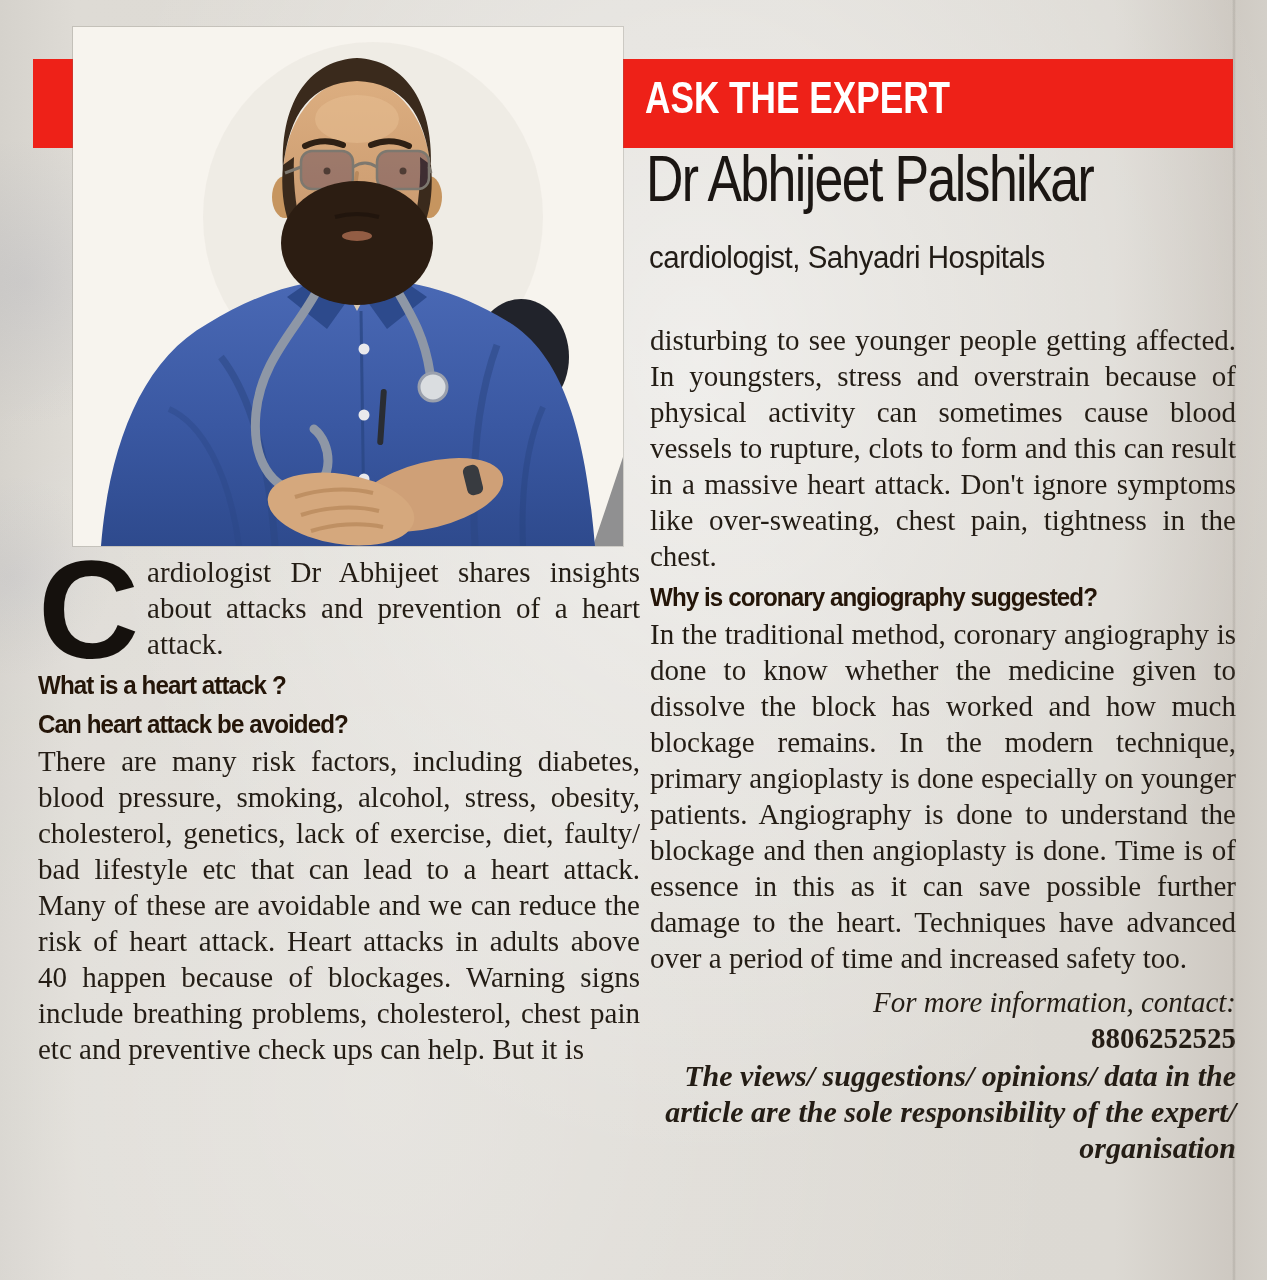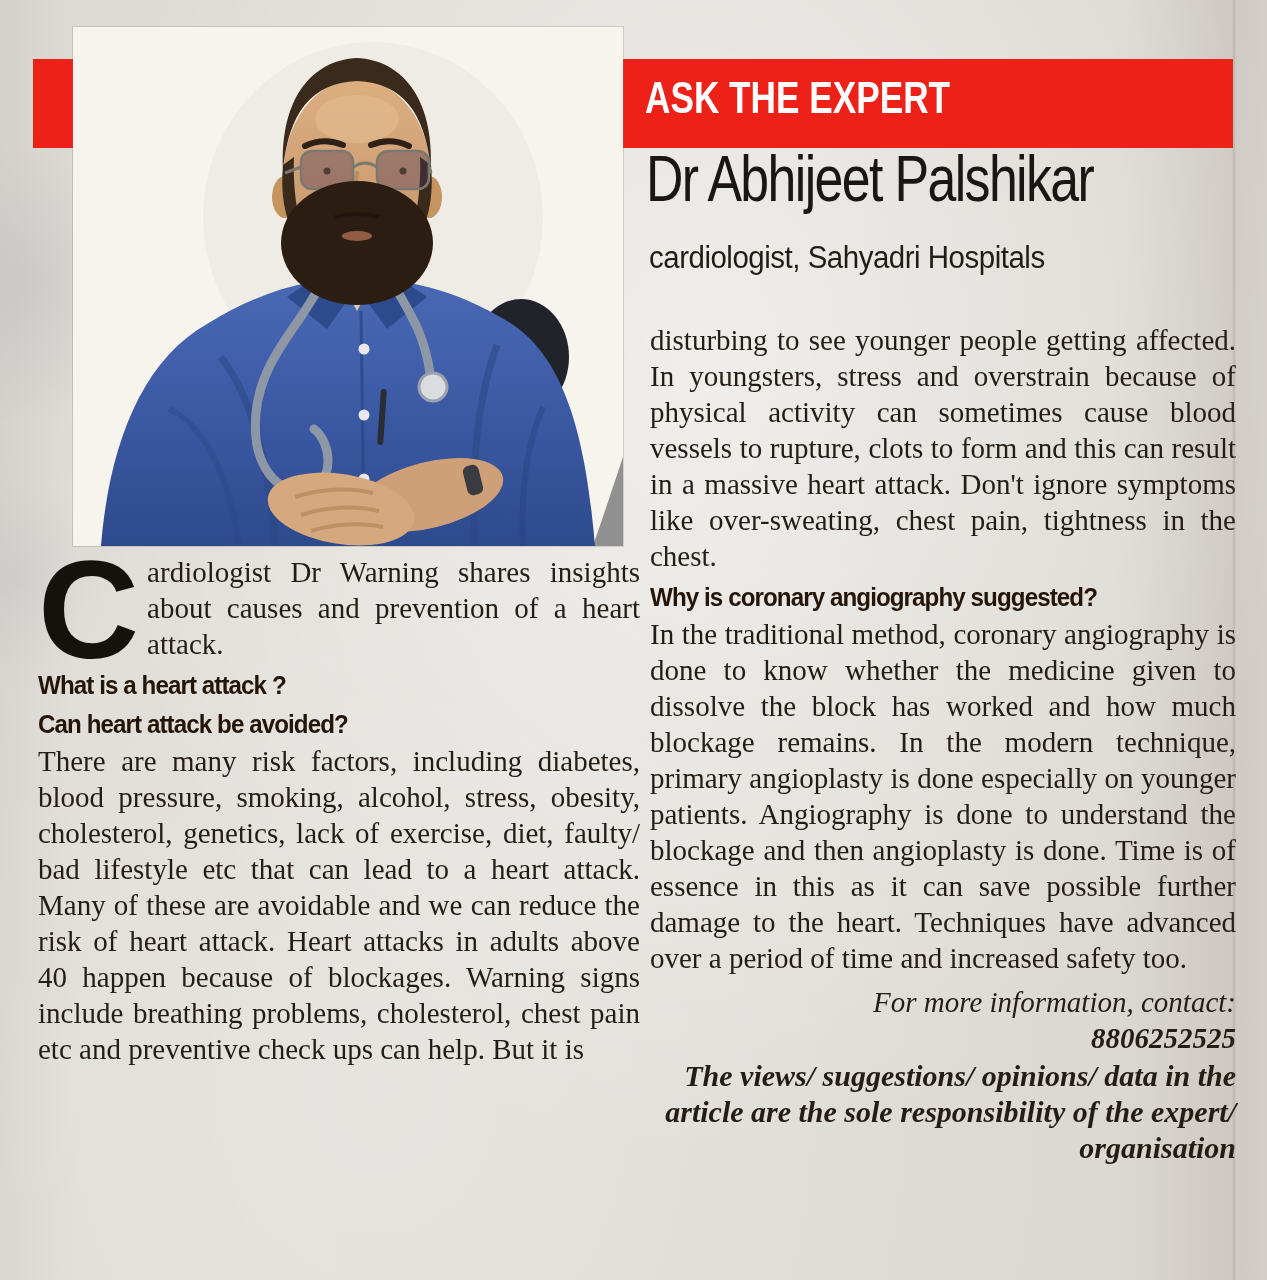--- a/index.html
+++ b/index.html
@@ -50,21 +50,21 @@
     margin:7px 0 3px 0;color:#241508;
     font:700 26px/32px "Liberation Sans",sans-serif;letter-spacing:-1px;
     transform:scaleX(.93);transform-origin:left top;white-space:nowrap;
   }
   .dropcap{
     float:left;color:#15110d;
     font:700 140px/96px "Liberation Sans",sans-serif;
     margin:8px 8px 0 0;
   }
   .contact-line{margin-top:8px !important;text-align:right;font-style:italic;}
-  .phone-line{text-align:right;font-style:italic;font-weight:700;}
+  .phone-line{text-align:right;font-weight:700;}
   .disclaimer{text-align:right;font-style:italic;font-weight:700;font-size:30px;margin-top:2px !important;}
 </style>
 </head>
 <body>
 
 <div class="page">
 
   <div class="red-band"></div>
 
   <div class="photo">
@@ -143,21 +143,21 @@
       <path d="M262,190 Q284,184 306,190" stroke="#1d130b" stroke-width="4" fill="none" opacity=".7"></path>
     </svg>
   </div>
 
   <div class="masthead">ASK THE EXPERT</div>
 
   <h1 class="headline">Dr Abhijeet Palshikar</h1>
   <div class="byline">cardiologist, Sahyadri Hospitals</div>
 
   <div class="col col-left">
-    <p class="intro"><span class="dropcap">C</span><span>ardiologist Dr Warning shares insights about causes and prevention of a heart attack.</span></p>
+    <p class="intro"><span class="dropcap">C</span><span>ardiologist Dr Abhijeet shares insights about attacks and prevention of a heart attack.</span></p>
     <h2>What is a heart attack ?</h2>
     <h2>Can heart attack be avoided?</h2>
     <p>There are many risk factors, including diabetes, blood pressure, smoking, alcohol, stress, obesity, cholesterol, genetics, lack of exercise, diet, faulty/ bad lifestyle etc that can lead to a heart attack. Many of these are avoidable and we can reduce the risk of heart attack. Heart attacks in adults above 40 happen because of blockages. Warning signs include breathing problems, cholesterol, chest pain etc and preventive check ups can help. But it is</p>
   </div>
 
   <div class="col col-right">
     <p>disturbing to see younger people getting affected. In youngsters, stress and overstrain because of physical activity can sometimes cause blood vessels to rupture, clots to form and this can result in a massive heart attack. Don't ignore symptoms like over-sweating, chest pain, tightness in the chest.</p>
     <h2>Why is coronary angiography suggested?</h2>
     <p>In the traditional method, coronary angiography is done to know whether the medicine given to dissolve the block has worked and how much blockage remains. In the modern technique, primary angioplasty is done especially on younger patients. Angiography is done to understand the blockage and then angioplasty is done. Time is of essence in this as it can save possible further damage to the heart. Techniques have advanced over a period of time and increased safety too.</p>
     <p class="contact-line">For more information, contact:</p>

